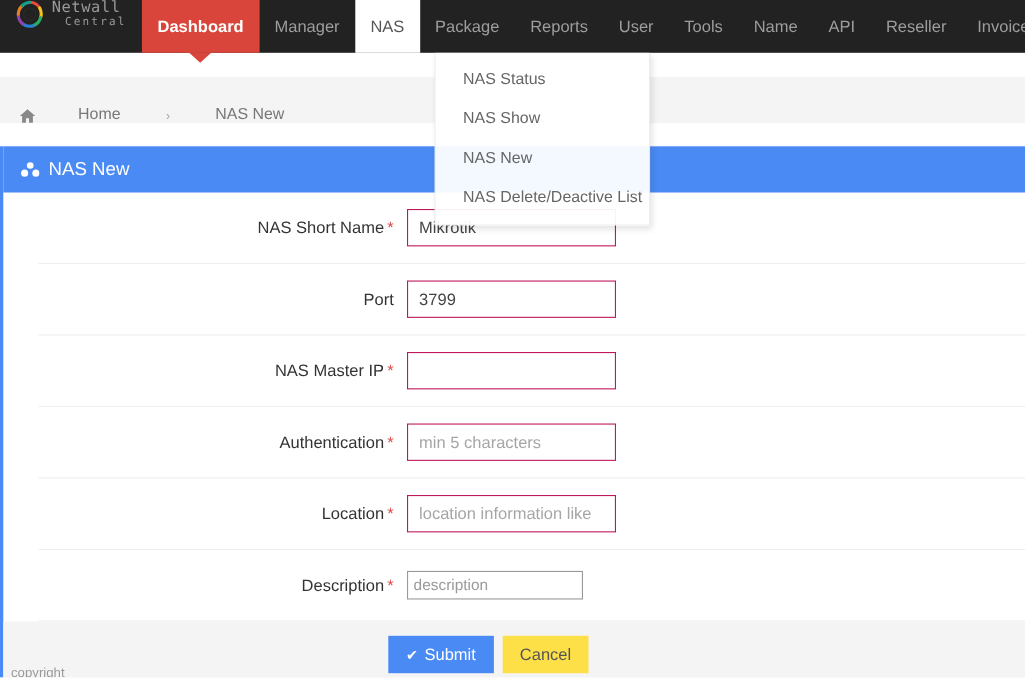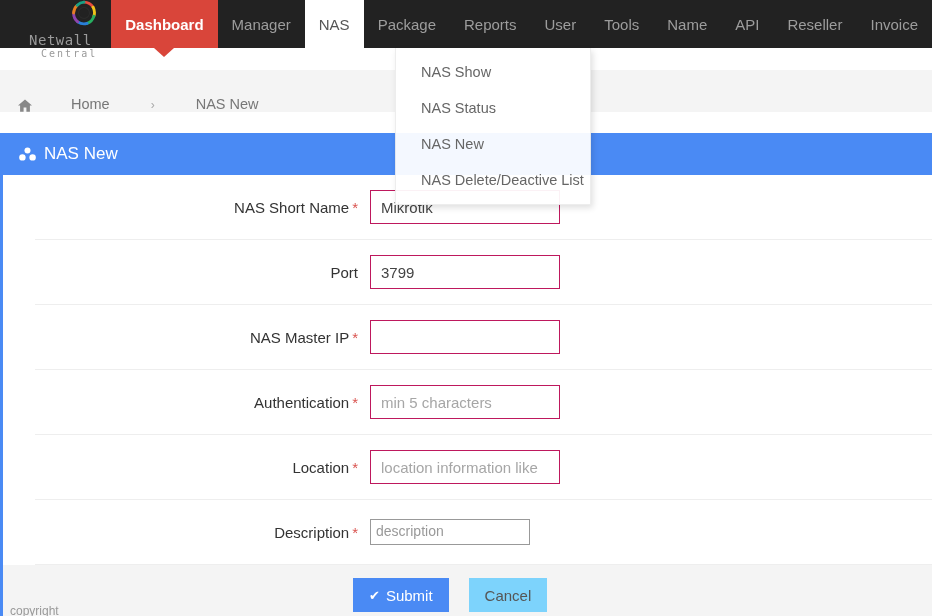--- a/index.html
+++ b/index.html
@@ -11,23 +11,23 @@
     font-family: "Liberation Sans", sans-serif;
   }
   .page { position: relative; width: 932px; height: 616px; background:#ffffff; }
 
   
   .navbar {
     position: absolute; left:0; top:0; width:932px; height:48px;
     background:#222222; display:flex; align-items:stretch;
   }
   .brand {
-    display:flex; align-items:flex-end; gap:7px;
+    display:flex; align-items:flex-start; gap:7px;
     padding-left:14px; padding-right:14px;
-    width:222px; height:40px;flex-direction:column;
+    width:222px; height:40px;
   }
   .brand-logo { width:26px; height:26px; flex:0 0 26px; }
   .brand-text { display:flex; flex-direction:column; line-height:1; }
   .brand-line1 {
     font-family:"DejaVu Sans Mono", monospace;
     font-size:14px; color:#9a9a9a; letter-spacing:0.5px;
   }
   .brand-line2 {
     font-family:"DejaVu Sans Mono", monospace;
     font-size:10px; color:#9a9a9a; letter-spacing:2px; margin-top:2px; margin-left:12px;
@@ -116,21 +116,21 @@
   .panel-footer {
     height:60px; background:#f4f4f4;
     display:flex; align-items:center; padding-left:350px;
   }
   .btn {
     height:34px; border:none; cursor:pointer;
     font-size:15px; font-family:"Liberation Sans", sans-serif;
     display:inline-flex; align-items:center; justify-content:center;
   }
   .btn-primary { background:#4a8af4; color:#ffffff; padding:0 16px; }
-  .btn-default { background:#7dd3fc; color:#555555; padding:12px 16px; margin-left:20px; }
+  .btn-default { background:#fde047; color:#555555; padding:12px 16px; margin-left:8px; }
   .check-icon { margin-right:6px; font-size:13px; }
 
   .footer-text {
     position:absolute; left:10px; top:604px;
     font-size:12px; color:#999999; overflow:hidden; height:12px;
   }
 </style>
 </head>
 <body>
 
@@ -273,24 +273,24 @@
         <span>Submit</span>
       </button>
       <button class="btn btn-default">
         <span>Cancel</span>
       </button>
     </div>
   </div>
 
   <div class="dropdown">
     <div class="dropdown-item">
+      <span>NAS Status</span>
+    </div>
+    <div class="dropdown-item">
       <span>NAS Show</span>
-    </div>
-    <div class="dropdown-item">
-      <span>NAS Status</span>
     </div>
     <div class="dropdown-item">
       <span>NAS New</span>
     </div>
     <div class="dropdown-item">
       <span>NAS Delete/Deactive List</span>
     </div>
   </div>
 
   <div class="footer-text">copyright</div>

